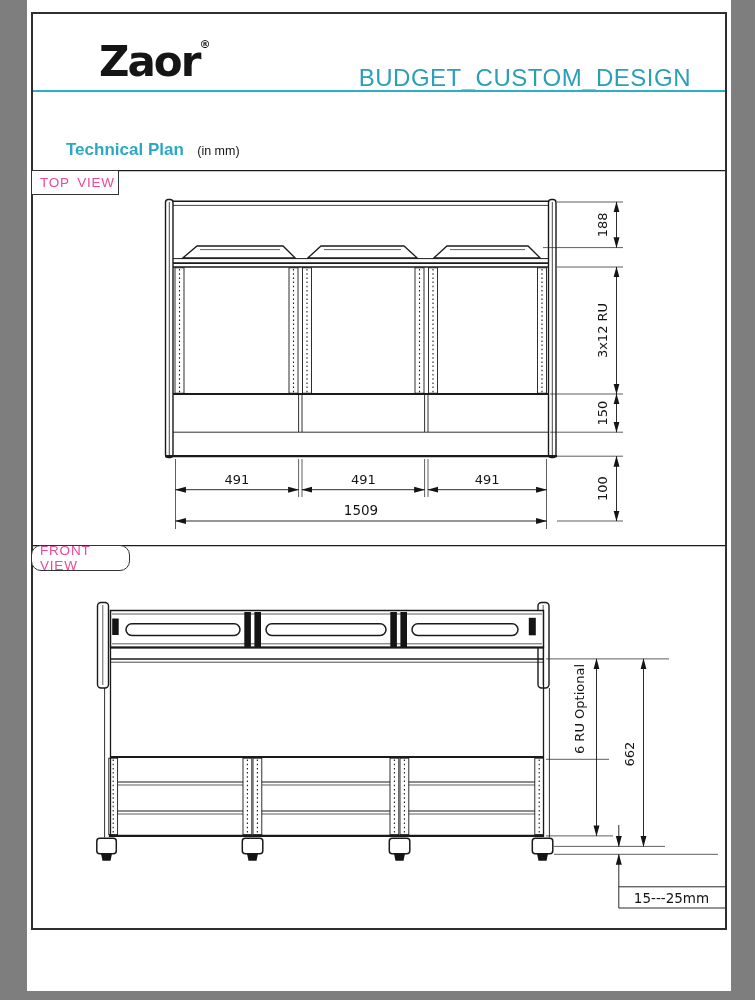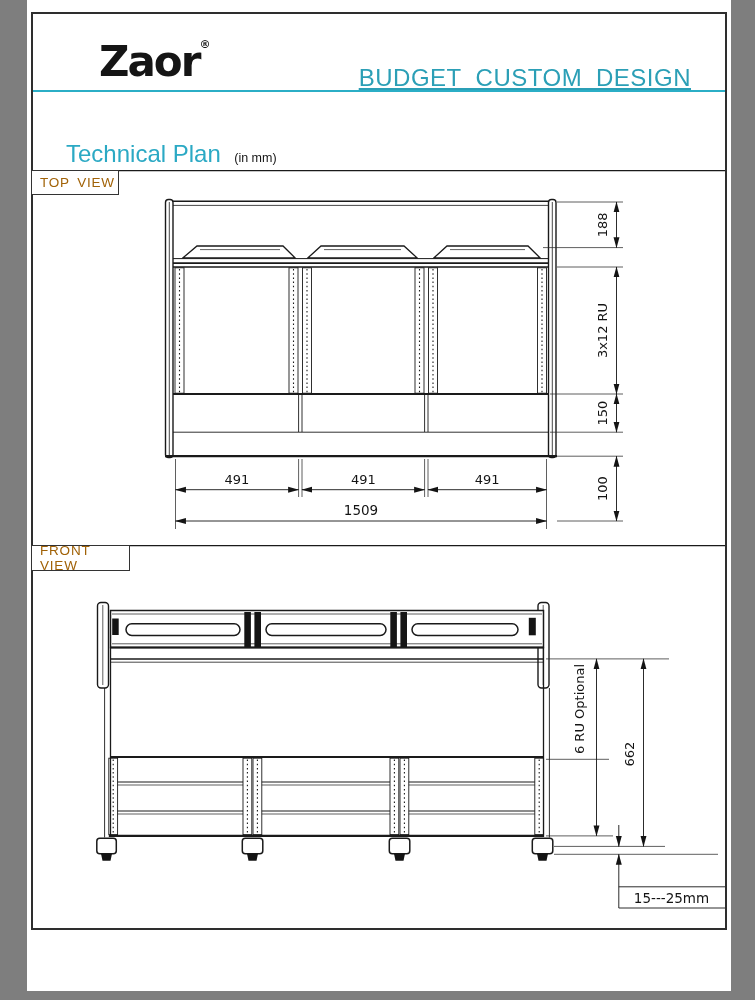--- a/index.html
+++ b/index.html
@@ -6,31 +6,31 @@
   body{width:755px;height:1000px;background:#ffffff;position:relative;overflow:hidden;
        font-family:"Liberation Sans",sans-serif;}
   .abs{position:absolute;}
   .gray-strip{background:#7e7e7e;}
   .page{left:31px;top:12px;width:696px;height:918px;background:#fff;
         border:2px solid #2e2e2e;box-sizing:border-box;}
   
   .logo{left:66px;top:23px;font-family:"DejaVu Sans",sans-serif;font-weight:bold;
         font-size:42px;letter-spacing:-2px;color:#151515;}
   .logo sup{font-size:11px;letter-spacing:0;vertical-align:28px;}
-  .tagline{right:34px;top:50px;font-size:24px;color:#2b9fb6;letter-spacing:0.5px;text-decoration:underline;}
+  .tagline{right:34px;top:50px;font-size:24px;color:#2b9fb6;letter-spacing:0.5px;}
   .header-rule{left:0;top:76px;width:692px;height:2px;background:#2baec6;}
   .title-row{left:33px;top:126px;white-space:nowrap;}
-  .title{font-size:24px;font-weight:normal;color:#2ba9c4;}
+  .title{font-size:17px;font-weight:bold;color:#2ba9c4;}
   .title-unit{font-size:12.5px;color:#161616;margin-left:9px;}
   
   .view-box{background:#fff;border:1.2px solid #333;box-sizing:border-box;
-            color:#a16207;font-size:13.5px;letter-spacing:0.8px;word-spacing:3px;
+            color:#ec4899;font-size:13.5px;letter-spacing:0.8px;word-spacing:3px;
             display:flex;align-items:center;padding-left:8px;}
   .tv-box{left:-2px;top:156px;width:88px;height:25px;}
-  .fv-box{left:-2px;top:531px;width:99px;height:26px;}
+  .fv-box{left:-2px;top:531px;width:99px;height:26px;border-radius:10px;}
   
   .dim{font-family:"DejaVu Sans",sans-serif;font-size:13px;fill:#141414;}
   .dim-lg{font-family:"DejaVu Sans",sans-serif;font-size:13.5px;fill:#141414;}
   
   .footer-bar{left:2px;top:903px;width:688px;height:30px;
      background:linear-gradient(to bottom,#3f9dac 0%,#4fb0bd 12%,#5cbfca 30%,
         #5abdc8 55%,#47a7b5 66%,#53b6c2 82%,#4eb2bf 100%);
      display:flex;align-items:center;justify-content:center;}
   .footer-text{color:#ffffff;font-size:10.5px;letter-spacing:0.3px;white-space:nowrap;}
 </style>

